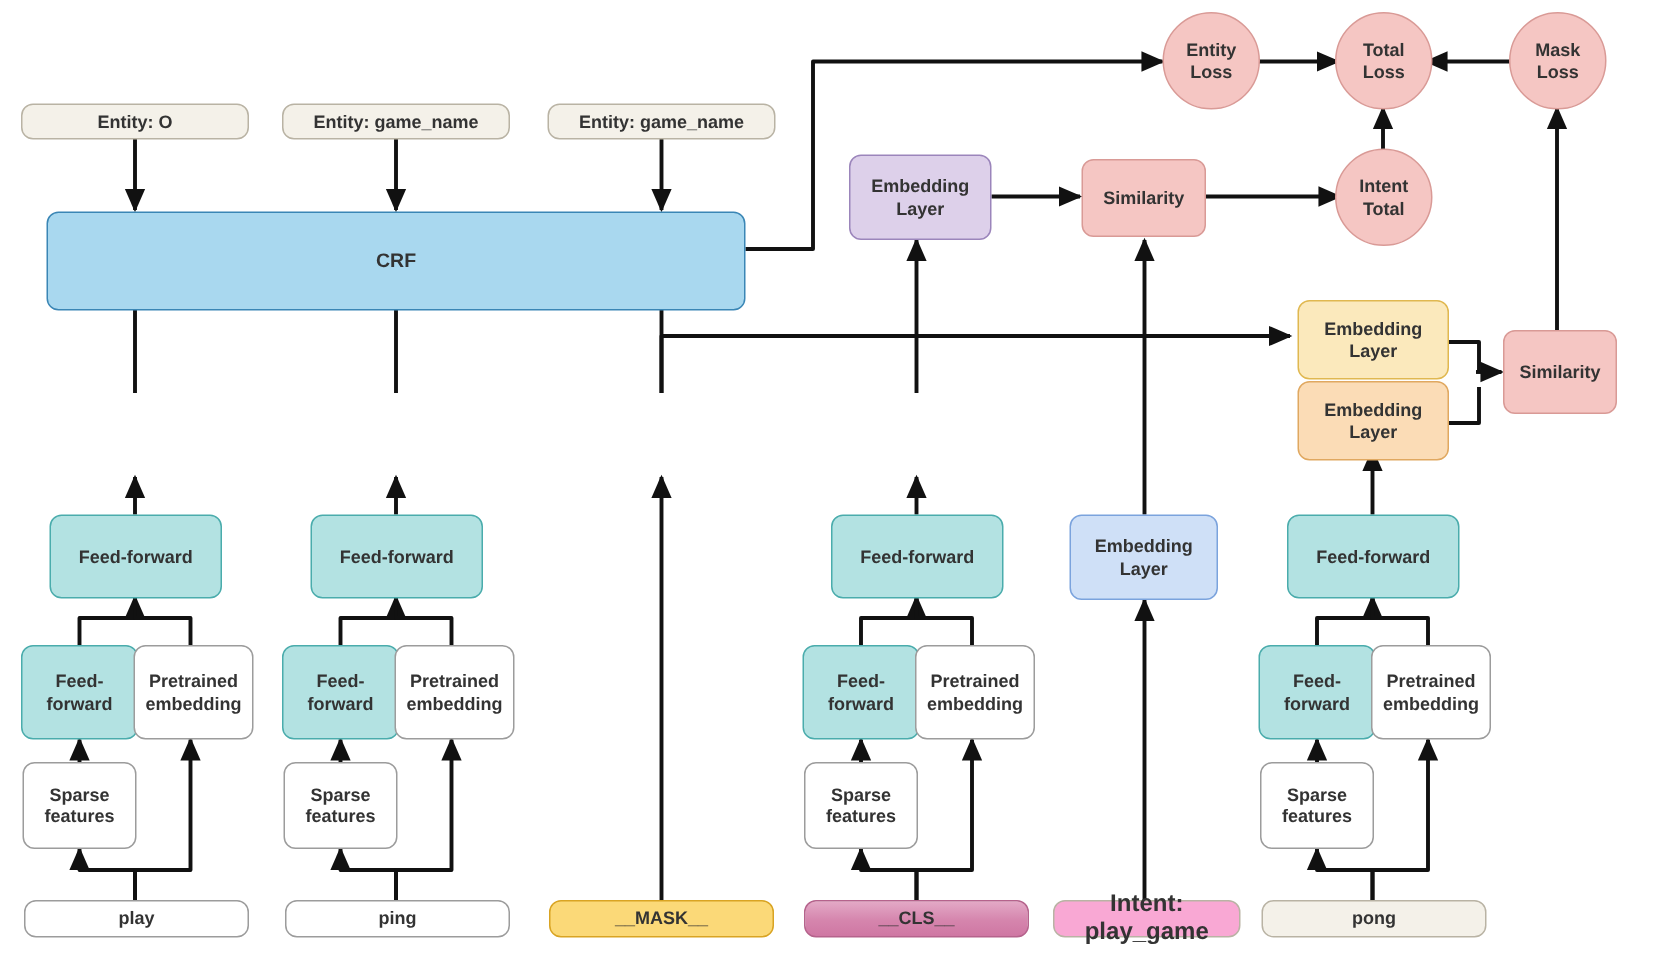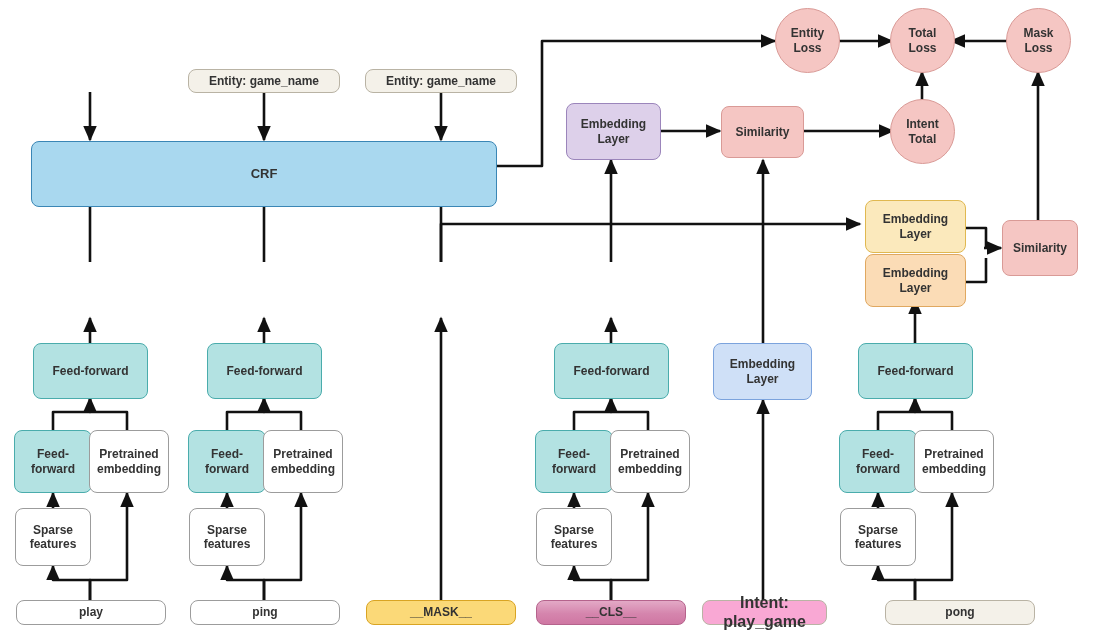--- a/index.html
+++ b/index.html
@@ -125,20 +125,21 @@
 
     <path class="wire" d="M763,600 L763,400" marker-end="url(#ah)"></path>
 
     <path class="wire" d="M878,430 L878,412 L915,412 L915,398" marker-end="url(#ah)"></path>
     <path class="wire" d="M952,430 L952,412 L915,412 L915,398"></path>
     <path class="wire" d="M878,508 L878,493" marker-end="url(#ah)"></path>
     <path class="wire" d="M915,600 L915,580 L878,580 L878,566" marker-end="url(#ah)"></path>
     <path class="wire" d="M915,600 L915,580 L952,580 L952,493" marker-end="url(#ah)"></path>
   </svg>
 
+  <div class="node rect" style="left:14px;top:69px;width:152px;height:24px;background:#f4f1e9;border-color:#b9b3a4;font-size:12px;">Entity: O</div>
   <div class="node rect" style="left:188px;top:69px;width:152px;height:24px;background:#f4f1e9;border-color:#b9b3a4;font-size:12px;">Entity: game_name</div>
   <div class="node rect" style="left:365px;top:69px;width:152px;height:24px;background:#f4f1e9;border-color:#b9b3a4;font-size:12px;">Entity: game_name</div>
 
   <div class="node rect" style="left:31px;top:141px;width:466px;height:66px;background:#a9d8ef;border-color:#3a86b5;font-size:13px;">CRF</div>
 
 
   <div class="node circle" style="left:775px;top:8px;width:65px;height:65px;background:#f5c6c3;border:1px solid #d99a96;font-size:12px;">Entity
 Loss</div>
   <div class="node circle" style="left:890px;top:8px;width:65px;height:65px;background:#f5c6c3;border:1px solid #d99a96;font-size:12px;">Total
 Loss</div>
@@ -190,15 +191,15 @@
 Layer</div>
   <div class="node rect" style="left:702px;top:600px;width:125px;height:25px;background:#f9a8d4;border-color:#b9b3a4;font-size:16px;">Intent: play_game</div>
 
   <div class="node rect" style="left:858px;top:343px;width:115px;height:56px;background:#b3e2e2;border-color:#4aacac;font-size:12px;">Feed-forward</div>
   <div class="node rect" style="left:839px;top:430px;width:78px;height:63px;background:#b3e2e2;border-color:#4aacac;font-size:12px;">Feed-
 forward</div>
   <div class="node rect" style="left:914px;top:430px;width:80px;height:63px;background:#ffffff;border-color:#9c9c9c;font-size:12px;">Pretrained
 embedding</div>
   <div class="node rect" style="left:840px;top:508px;width:76px;height:58px;background:#ffffff;border-color:#9c9c9c;font-size:12px;">Sparse
 features</div>
-  <div class="node rect" style="left:841px;top:600px;width:150px;height:25px;background:#f4f1e9;border-color:#b9b3a4;font-size:12px;margin-left:44px;">pong</div>
+  <div class="node rect" style="left:841px;top:600px;width:150px;height:25px;background:#f4f1e9;border-color:#b9b3a4;font-size:12px;">pong</div>
 
 </div>
 
 </body></html>

